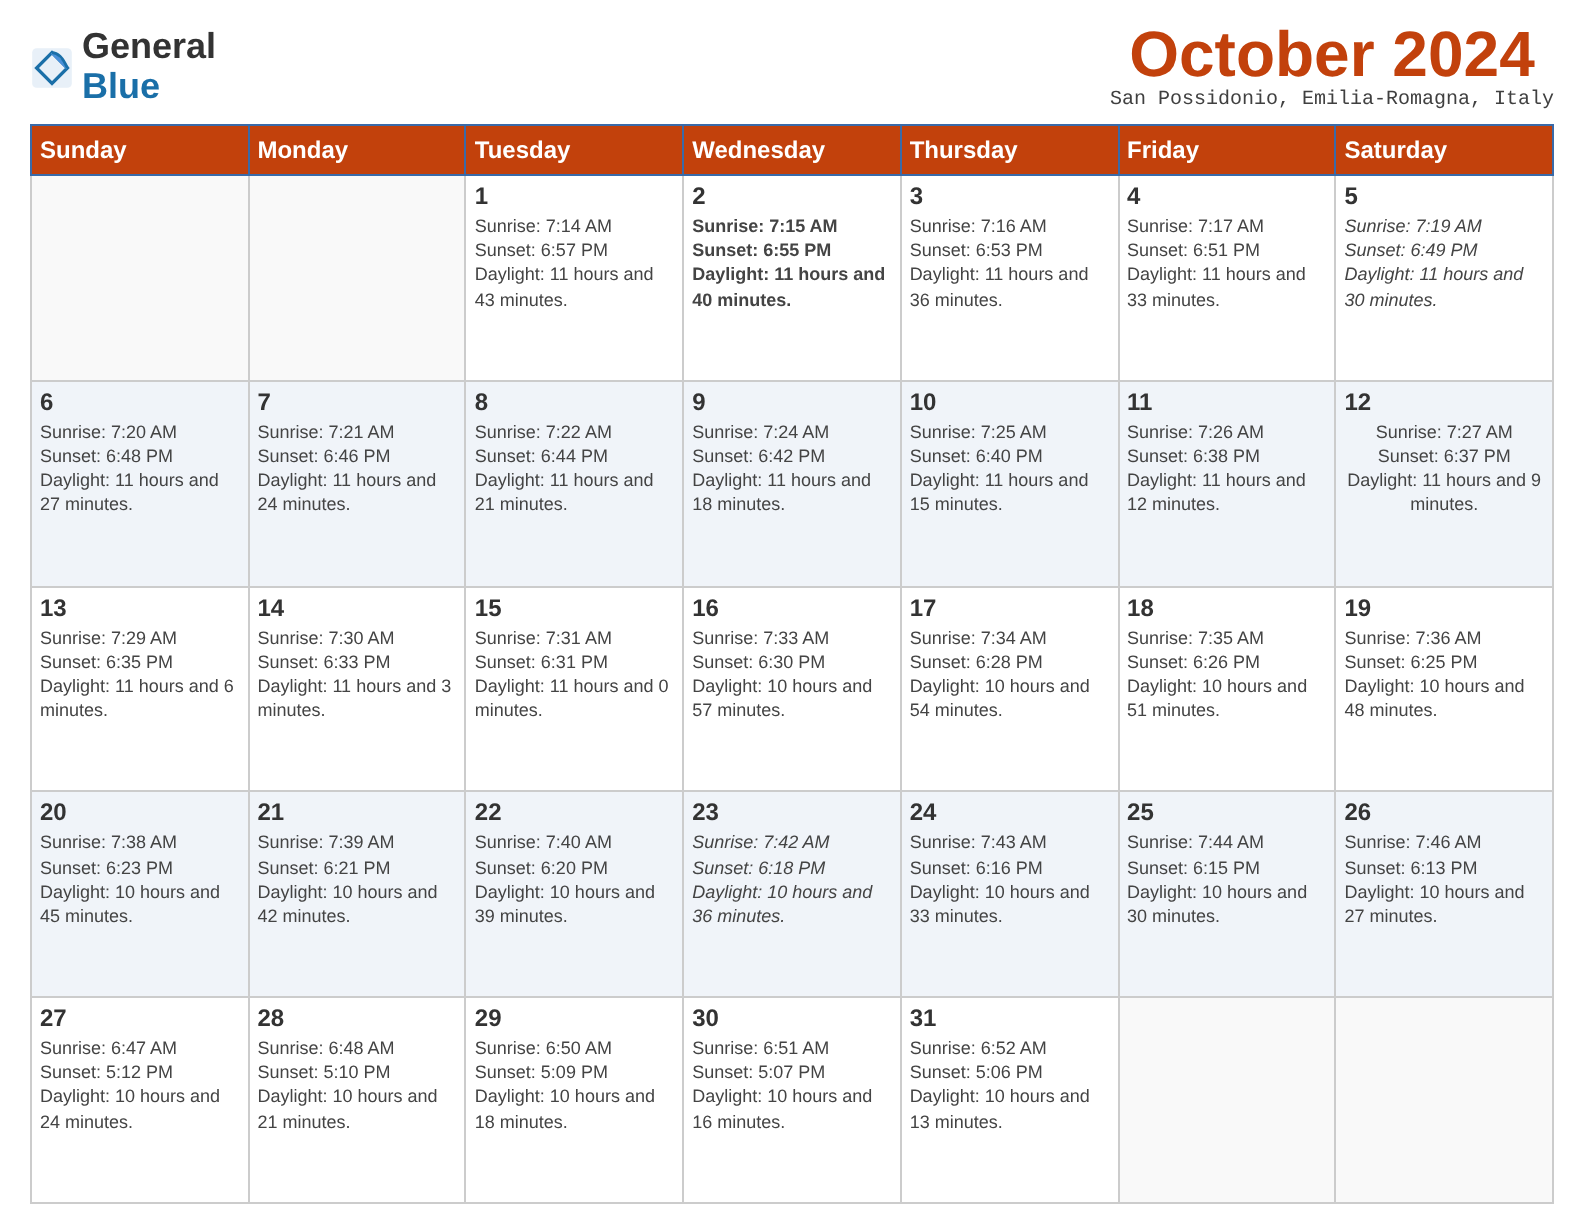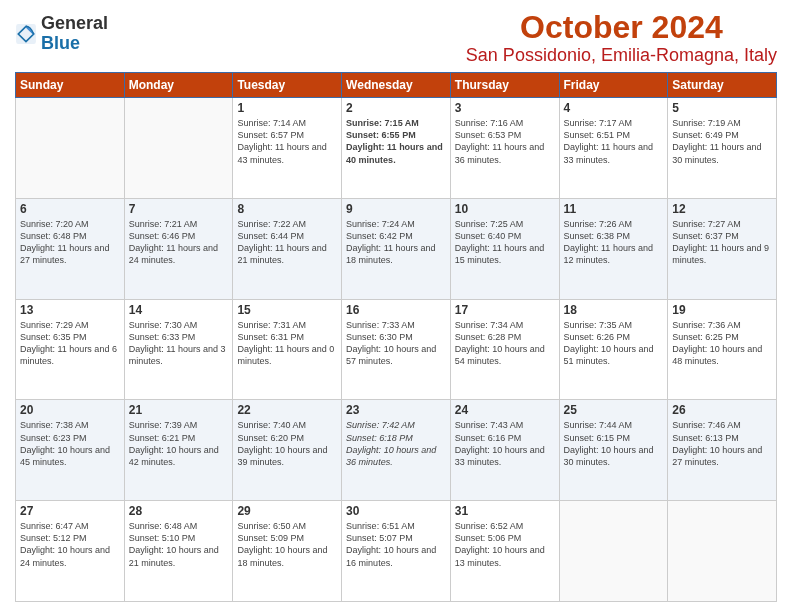--- a/index.html
+++ b/index.html
@@ -46,22 +46,23 @@
       text-align: right;
     }
     .main-title {
       font-size: 32px;
       font-weight: bold;
       color: #c2410c;
       line-height: 1.1;
       text-align: center;
     }
     .subtitle {
-      font-size: 18px;
-      color: #b91c1c;
+      font-size: 10px;
+      color: #404040;
+      font-family: Liberation Mono, monospace;
     }
     .calendar {
       flex: 1;
       border: 1px solid #ccc;
       border-collapse: collapse;
       width: 100%;
       table-layout: fixed;
     }
     .calendar th {
       background-color: #c2410c;
@@ -158,21 +159,21 @@
 Daylight: 11 hours and 36 minutes.</div>
           </td>
           <td>
             <span class="day-number">4</span>
             <div class="cell-text" style="white-space: pre-line;">Sunrise: 7:17 AM
 Sunset: 6:51 PM
 Daylight: 11 hours and 33 minutes.</div>
           </td>
           <td>
             <span class="day-number">5</span>
-            <div class="cell-text" style="white-space: pre-line;">Sunrise: 7:19 AM
+            <div class="cell-text" style="white-space: pre-line; font-style: italic;">Sunrise: 7:19 AM
 Sunset: 6:49 PM
 Daylight: 11 hours and 30 minutes.</div>
           </td>
         </tr>
         <tr class="row-alt">
           <td>
             <span class="day-number">6</span>
             <div class="cell-text" style="white-space: pre-line;">Sunrise: 7:20 AM
 Sunset: 6:48 PM
 Daylight: 11 hours and 27 minutes.</div>
@@ -202,21 +203,21 @@
 Daylight: 11 hours and 15 minutes.</div>
           </td>
           <td>
             <span class="day-number">11</span>
             <div class="cell-text" style="white-space: pre-line;">Sunrise: 7:26 AM
 Sunset: 6:38 PM
 Daylight: 11 hours and 12 minutes.</div>
           </td>
           <td>
             <span class="day-number">12</span>
-            <div class="cell-text" style="white-space: pre-line;">Sunrise: 7:27 AM
+            <div class="cell-text" style="white-space: pre-line; text-align: center;">Sunrise: 7:27 AM
 Sunset: 6:37 PM
 Daylight: 11 hours and 9 minutes.</div>
           </td>
         </tr>
         <tr>
           <td>
             <span class="day-number">13</span>
             <div class="cell-text" style="white-space: pre-line;">Sunrise: 7:29 AM
 Sunset: 6:35 PM
 Daylight: 11 hours and 6 minutes.</div>

